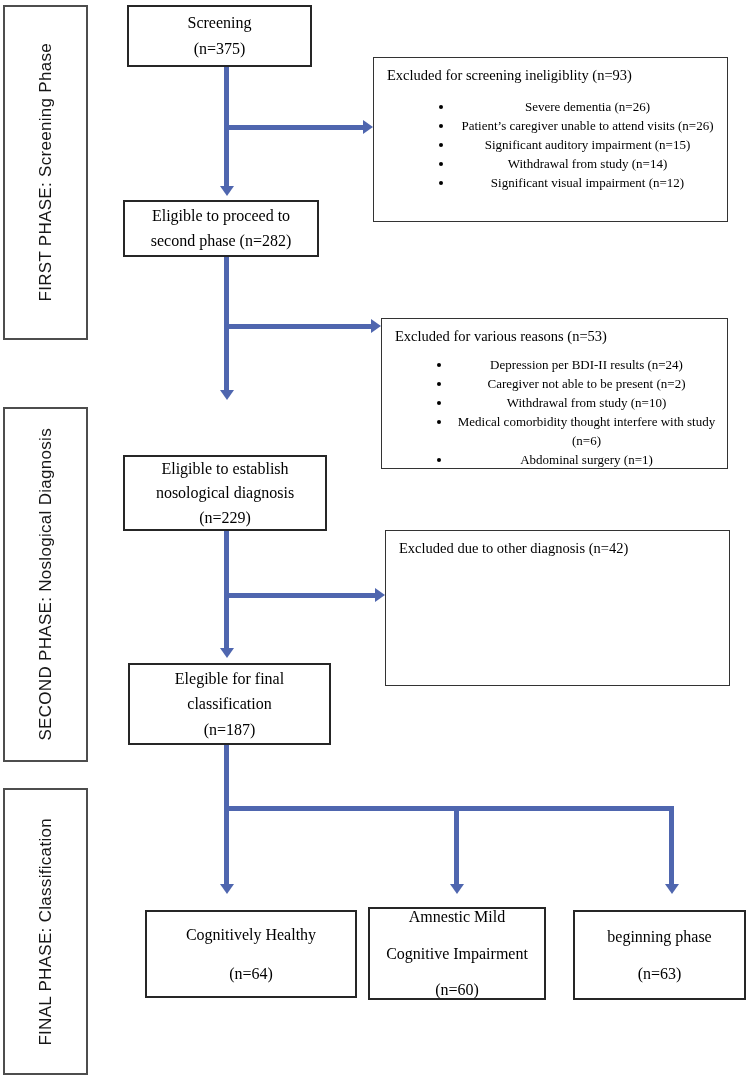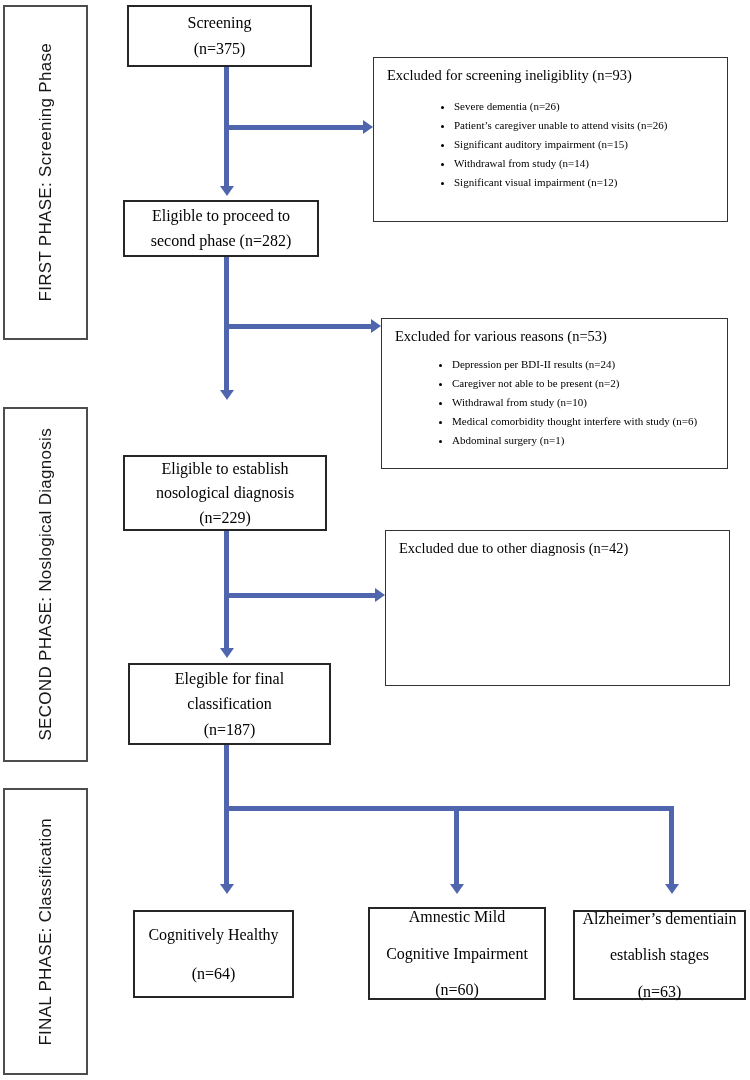--- a/index.html
+++ b/index.html
@@ -27,21 +27,21 @@
   }
   .fbox.sa { justify-content:space-around; padding:3px 8px; }
   .fbox.cg { justify-content:center; row-gap:15px; }
   .fbox.cg2 { justify-content:center; row-gap:9px; }
   
   .ebox {
     position:absolute; box-sizing:border-box; background:#fff;
     border:1.5px solid #333;
   }
   .etitle { font-size:14.5px; padding:9px 10px 0 13px; }
-  .elist { margin:13px 6px 0 0; font-size:11px; line-height:19px; }
+  .elist { margin:13px 6px 0 0; font-size:13px; line-height:19px;text-align:center; }
   .elist li { margin:0; }
   .pl80 { padding-left:80px; }
   .pl70 { padding-left:70px; }
   
   .vline { position:absolute; width:5px; background:var(--accent); }
   .hline { position:absolute; height:5px; background:var(--accent); }
   .adown {
     position:absolute; width:0; height:0;
     border-left:7px solid transparent; border-right:7px solid transparent;
     border-top:10px solid var(--accent);
@@ -108,32 +108,31 @@
       <li>Withdrawal from study (n=10)</li>
       <li>Medical comorbidity thought interfere with study (n=6)</li>
       <li>Abdominal surgery (n=1)</li>
     </ul>
   </div>
 
   <div class="ebox" style="left:385px;top:530px;width:345px;height:156px">
     <div class="etitle">Excluded due to other diagnosis (n=42)</div>
   </div>
 
-  <div class="fbox sa" style="left:133px;top:910px;width:161px;height:88px">
+  <div class="fbox sa" style="left:145px;top:910px;width:212px;height:88px">
     <div>Cognitively Healthy</div>
     <div>(n=64)</div>
   </div>
   <div class="fbox cg" style="left:368px;top:907px;width:178px;height:93px">
     <div>Amnestic Mild</div>
     <div>Cognitive Impairment</div>
     <div>(n=60)</div>
   </div>
   <div class="fbox cg" style="left:573px;top:910px;width:173px;height:90px">
-    <div>Alzheimer’s dementiain</div>
-    <div>establish stages</div>
+    <div>beginning phase</div>
     <div>(n=63)</div>
   </div>
 
   <div class="vline" style="left:224px;top:67px;height:119px"></div>
   <div class="adown" style="left:220px;top:186px"></div>
   <div class="hline" style="left:226px;top:125px;width:137px"></div>
   <div class="aright" style="left:363px;top:120px"></div>
 
   <div class="vline" style="left:224px;top:257px;height:133px"></div>
   <div class="adown" style="left:220px;top:390px"></div>

